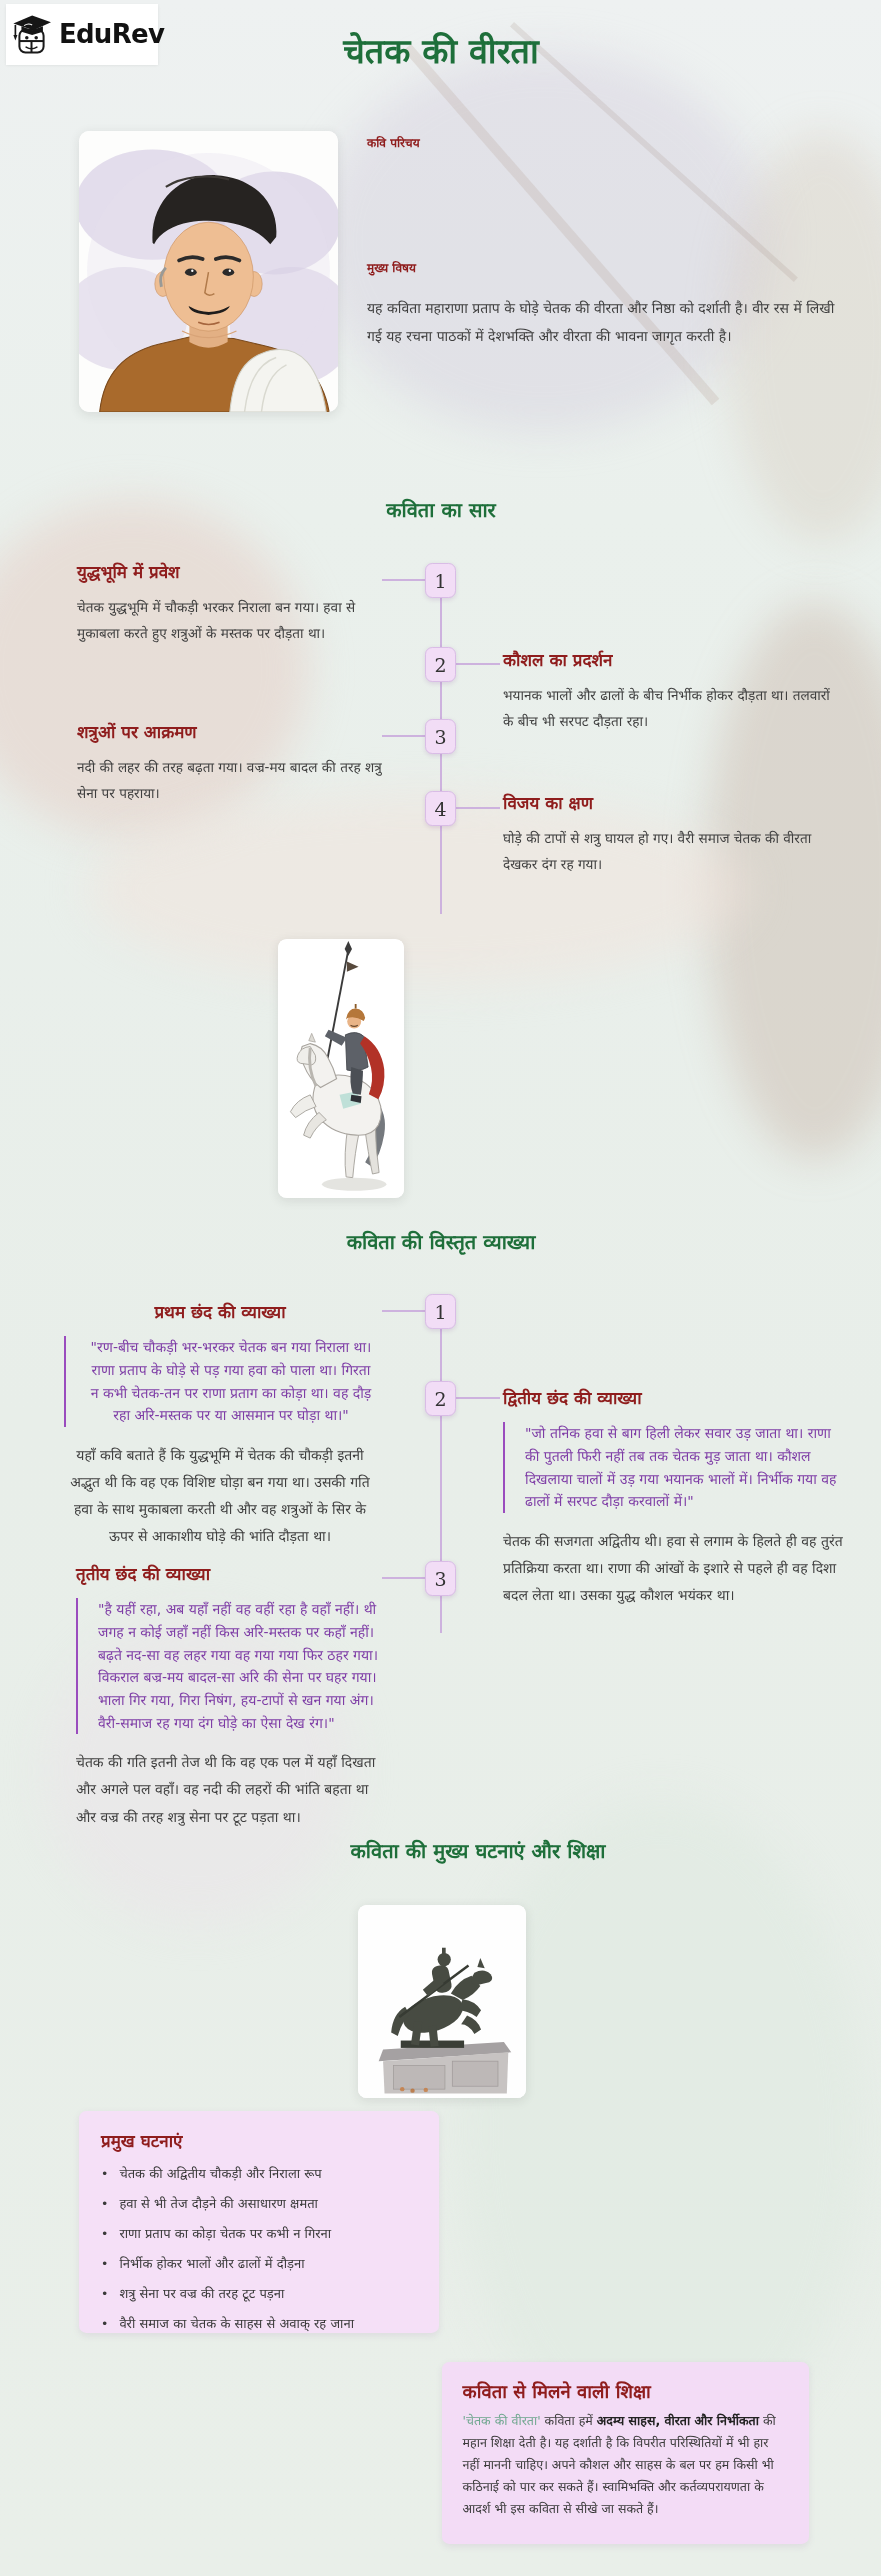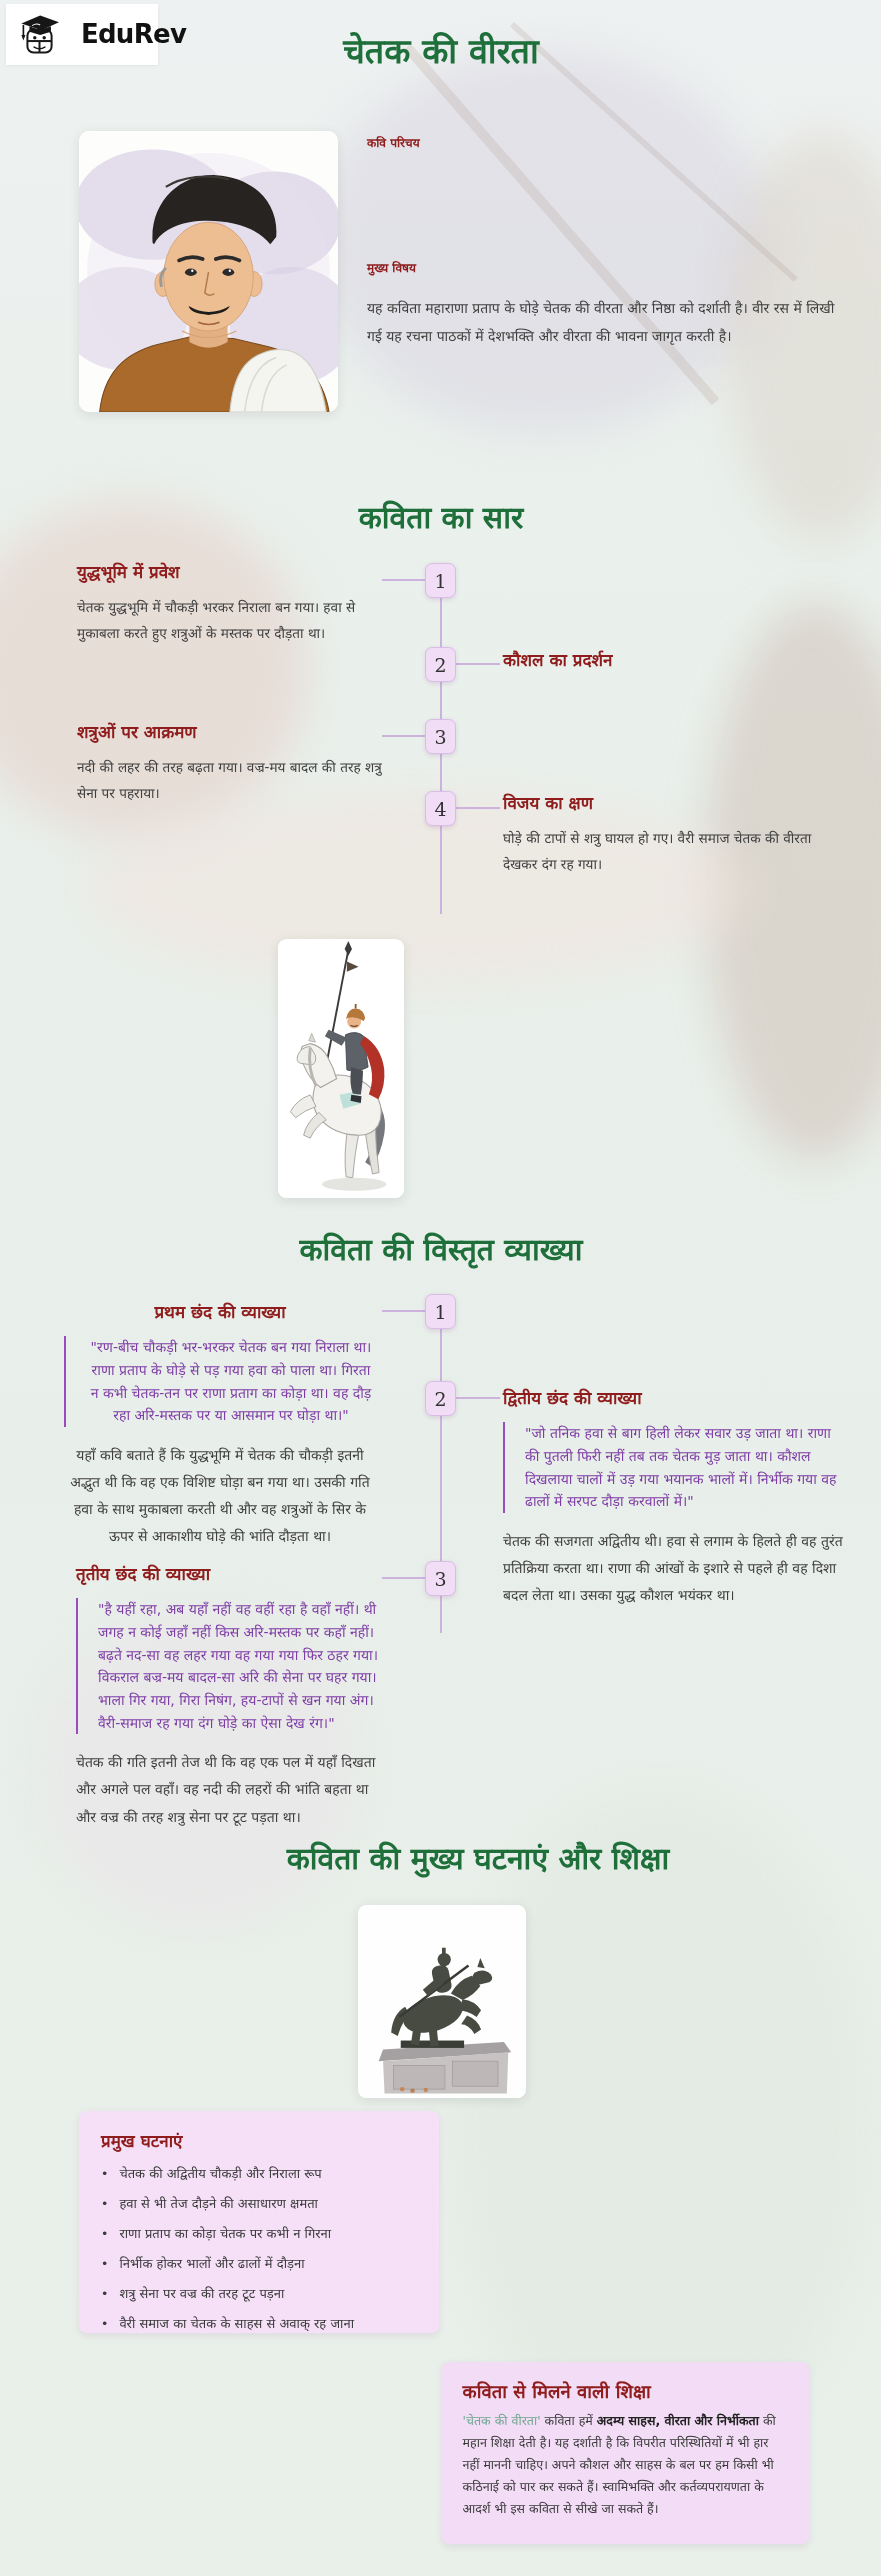--- a/index.html
+++ b/index.html
@@ -15,21 +15,21 @@
   .w3{left:705px;top:602px;width:220px;height:558px;background:rgba(184,156,140,.30);}
   .w4{left:88px;top:794px;width:661px;height:191px;background:rgba(241,228,221,.55);}
   .w5{left:727px;top:132px;width:191px;height:411px;background:rgba(205,185,168,.28);}
   .w6{left:456px;top:1800px;width:411px;height:661px;background:rgba(223,234,224,.55);}
   .w7{left:44px;top:1616px;width:309px;height:309px;background:rgba(235,226,232,.45);}
   .streak{position:absolute;pointer-events:none;background:rgba(176,155,140,.22);transform-origin:left top;}
   .s1{left:411px;top:44px;width:470px;height:9.6px;transform:rotate(49deg);}
   .s2{left:514px;top:22px;width:382px;height:5.9px;transform:rotate(42deg);background:rgba(160,140,128,.18);}
 
   .logo-card{position:absolute;left:5.9px;top:3.7px;width:152px;height:61px;background:#ffffff;
-    display:flex;align-items:center;gap:18px;padding-left:10px;box-sizing:border-box;
+    display:flex;align-items:center;gap:4px;padding-left:2px;box-sizing:border-box;
     box-shadow:0 0.7px 2.9px rgba(0,0,0,.08);}
   .logo-text{font-size:26px;font-weight:bold;color:#121212;letter-spacing:-0.7px;}
 
   .main-title{position:absolute;left:0;top:26.5px;width:100%;text-align:center;
     font-size:34px;font-weight:bold;color:#1e6f3a;}
 
   .card{position:absolute;background:#ffffff;border-radius:10.3px;box-shadow:0 2.9px 10.3px rgba(40,40,40,.10);overflow:hidden;}
   .portrait-card{left:79px;top:131px;width:259px;height:281px;}
   .horse-card{left:278px;top:939px;width:126px;height:259px;border-radius:8.8px;}
   .statue-card{left:358px;top:1905px;width:168px;height:193px;border-radius:8.8px;}
@@ -37,21 +37,21 @@
   .red-heading{font-size:12px;font-weight:bold;color:#8f1d1d;margin:0;}
   .body-text{font-size:14px;line-height:2.0;color:#3f3f3f;margin:0;}
 
   .poet-heading{position:absolute;left:367px;top:134px;}
   .poet-bio{position:absolute;left:367px;top:170px;width:474px;}
   .theme-heading{position:absolute;left:367px;top:259px;}
   .theme-text{position:absolute;left:367px;top:294px;width:474px;}
   .name-teal{color:#6fa78f;}
   .work-bold{font-weight:bold;color:#222;}
 
-  .section-title{position:absolute;left:0;width:100%;text-align:center;font-size:30px;font-weight:bold;color:#1e6f3a;}
+  .section-title{position:absolute;left:0;width:100%;text-align:center;font-size:20px;font-weight:bold;color:#1e6f3a;}
   .st-summary{top:496px;}
   .st-explanation{top:1228px;}
   .st-events{top:1837px;margin-left:37px;}
 
   .vline{position:absolute;left:440px;width:1.5px;background:#cdb2de;}
   .vl1{top:575px;height:339px;}
   .vl2{top:1306px;height:327px;}
   .stub{position:absolute;height:1.5px;background:#cdb2de;width:44px;}
 
   .badge{position:absolute;left:425px;width:31px;height:35px;background:#f2ddf6;border:0.7px solid #d9bce6;
@@ -164,20 +164,21 @@
   <div class="badge" style="top:647px;">2</div>
   <div class="badge" style="top:719px;">3</div>
   <div class="badge" style="top:791px;">4</div>
 
   <div class="tl-item" style="left:77px;top:560px;width:307px;">
     <h4 class="tl-heading">युद्धभूमि में प्रवेश</h4>
     <p class="tl-text">चेतक युद्धभूमि में चौकड़ी भरकर निराला बन गया। हवा से मुकाबला करते हुए शत्रुओं के मस्तक पर दौड़ता था।</p>
   </div>
   <div class="tl-item" style="left:503px;top:648px;width:339px;">
     <h4 class="tl-heading">कौशल का प्रदर्शन</h4>
+    <p class="tl-text">भयानक भालों और ढालों के बीच निर्भीक होकर दौड़ता था। तलवारों के बीच भी सरपट दौड़ता रहा।</p>
   </div>
   <div class="tl-item" style="left:77px;top:720px;width:307px;">
     <h4 class="tl-heading">शत्रुओं पर आक्रमण</h4>
     <p class="tl-text">नदी की लहर की तरह बढ़ता गया। वज्र-मय बादल की तरह शत्रु सेना पर पहराया।</p>
   </div>
   <div class="tl-item" style="left:503px;top:791px;width:339px;">
     <h4 class="tl-heading">विजय का क्षण</h4>
     <p class="tl-text">घोड़े की टापों से शत्रु घायल हो गए। वैरी समाज चेतक की वीरता देखकर दंग रह गया।</p>
   </div>
 

